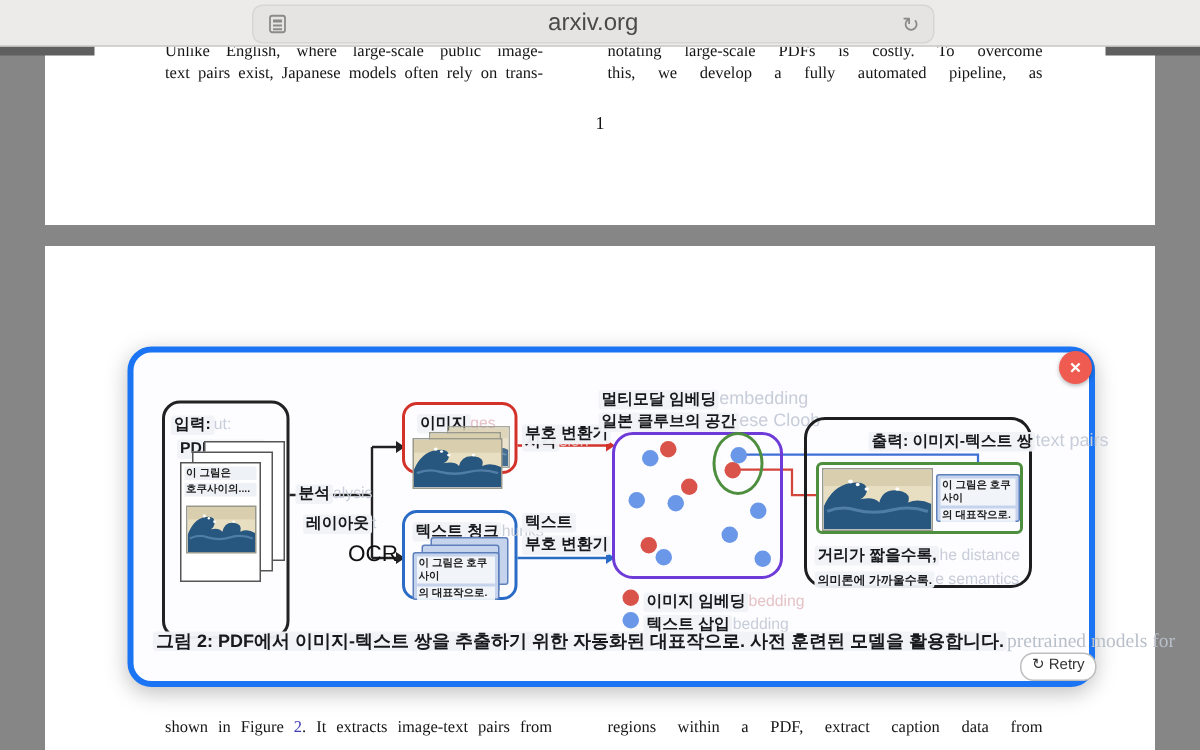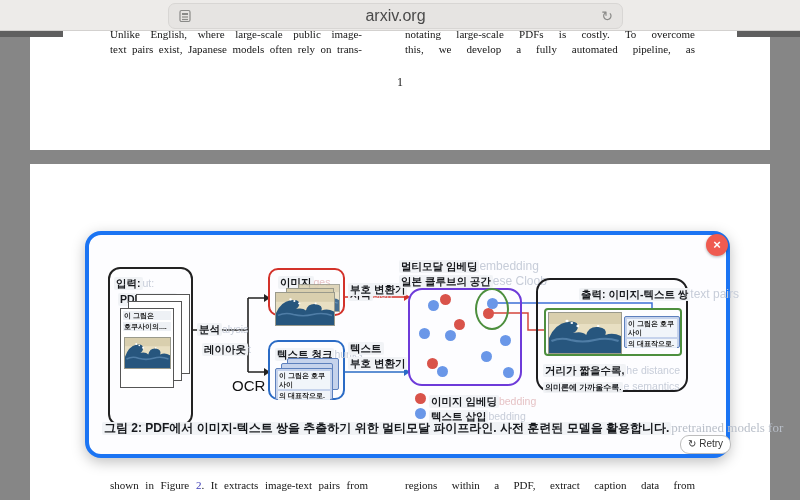--- a/index.html
+++ b/index.html
@@ -161,21 +161,21 @@
       </div>
     </div>
 
     <div class="abs row" style="left:113px;top:68px;margin-top:36px;">
       <span class="chip">레이아웃</span><span class="ghost">t</span>
     </div>
     <div class="abs row" style="left:108px;top:84px;">
       <span class="chip">분석</span><span class="ghost">alysis</span>
     </div>
 
-    <div class="abs ocr-label" style="left:143px;top:142px;">OCR</div>
+    <div class="abs ocr-label" style="left:143px;top:126px;">OCR</div>
 
     <div class="abs obox images-box">
       <div class="abs row" style="left:8px;top:2px;">
         <span class="chip">이미지</span><span class="ghost ghost-pink">ges</span>
       </div>
       <div class="wave" style="left:28px;top:14px;width:40px;height:26px;opacity:0.85;">
           <svg viewBox="0 0 60 40" preserveAspectRatio="none">
             <rect width="60" height="40" fill="#e8dfc2"></rect>
             <rect width="60" height="11" fill="#d9cfae"></rect>
             <path d="M38 27 L44 20 L50 27 Z" fill="#ece3cb"></path>
@@ -299,21 +299,21 @@
             <circle cx="41" cy="13" r="1.1" fill="#fff"></circle>
           </svg>
         </div>
       <div class="bluecard" style="left:78px;top:6px;width:56px;height:32px;">
         <div class="doc-line">이 그림은 호쿠사이</div>
         <div class="doc-line">의 대표작으로.</div>
       </div>
     </div>
 
     <div class="abs row" style="left:13px;top:183px;">
-      <span class="chip caption-chip">그림 2: PDF에서 이미지-텍스트 쌍을 추출하기 위한 멀티모달 파이프라인. 사전 훈련된 모델을 활용합니다.</span><span class="ghost-serif">pretrained models for</span>
+      <span class="chip caption-chip">그림 2: PDF에서 이미지-텍스트 쌍을 추출하기 위한 자동화된 대표작으로. 사전 훈련된 모델을 활용합니다.</span><span class="ghost-serif">pretrained models for</span>
     </div>
 
     <div class="abs retry-btn">
       <span>↻</span>
       <span>Retry</span>
     </div>
 
     <div class="abs close-btn">×</div>
   </div>
 </div>

